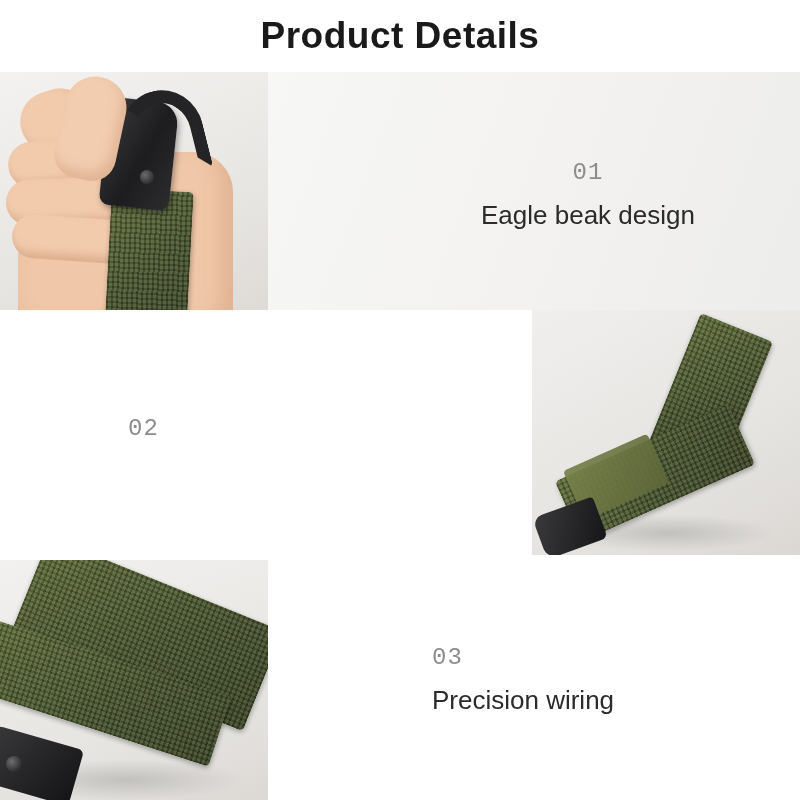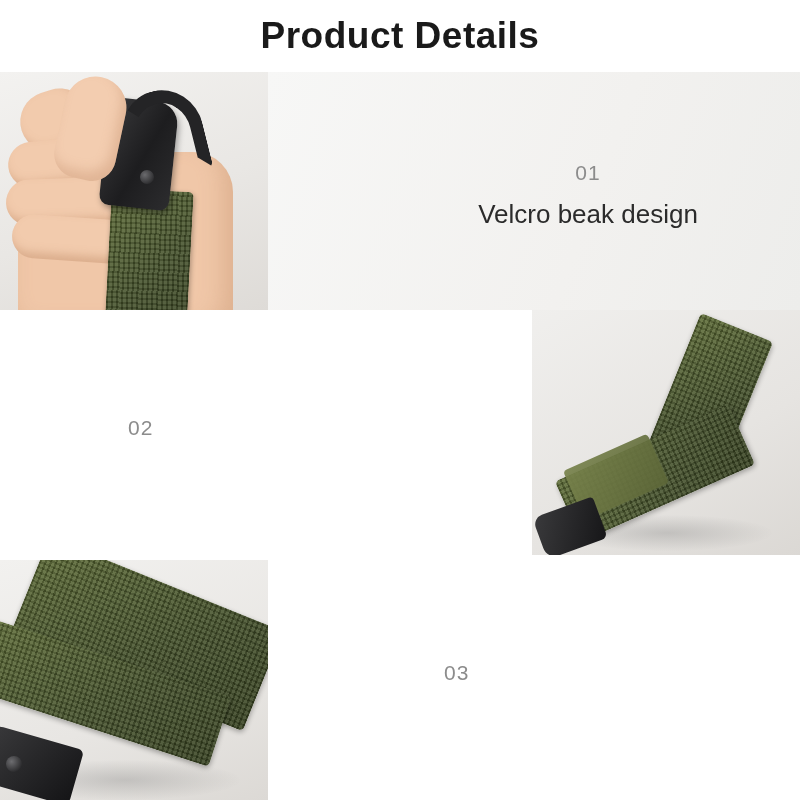--- a/index.html
+++ b/index.html
@@ -46,25 +46,25 @@
     overflow: hidden;
   }
   .caption-block {
     position: absolute;
     display: flex;
     flex-direction: column;
     align-items: flex-start;
     justify-content: center;
   }
   .caption-num {
-    font-size: 21px;
+    font-size: 24px;
     color: #8c8c8c;
     letter-spacing: 1px;
     margin-bottom: 14px;
-    font-family: Liberation Sans, sans-serif;
+    font-family: Liberation Mono, monospace;
   }
   .caption-text {
     font-size: 26px;
     color: #2b2b2b;
     font-family: "Liberation Sans", sans-serif;
     white-space: nowrap;
   }
 
   
   #row1-photo {
@@ -111,21 +111,21 @@
 
   
   #row3-photo {
     left: 0;
     top: 560px;
     width: 268px;
     height: 240px;
     background: linear-gradient(160deg, #f2f1ef 0%, #e8e6e3 60%, #dcd9d5 100%);
   }
   #row3-caption {
-    left: 444px;
+    left: 432px;
     top: 615px;
     width: 330px;
     height: 130px;
   }
 
   
 
   
   .hand {
     position: absolute;
@@ -278,21 +278,21 @@
     <div class="finger f4"></div>
     <div class="webbing" id="w1"></div>
     <div class="hook-body"></div>
     <div class="hook-beak"></div>
     <div class="hook-screw"></div>
     <div class="thumb"></div>
   </div>
 
   <div class="caption-block" id="row1-caption">
     <div class="caption-num">01</div>
-    <div class="caption-text">Velcro beak design</div>
+    <div class="caption-text">Eagle beak design</div>
   </div>
 
   <div class="caption-block" id="row2-caption">
     <div class="caption-num">02</div>
   </div>
 
   <div class="photo" id="row2-photo">
     <div class="shadow-soft" style="left:30px; top:205px; width:210px; height:36px;"></div>
     <div class="webbing r2-upper"></div>
     <div class="webbing r2-lower"></div>
@@ -303,15 +303,16 @@
   <div class="photo" id="row3-photo">
     <div class="shadow-soft" style="left:10px; top:200px; width:230px; height:40px;"></div>
     <div class="webbing r3-strap"></div>
     <div class="webbing r3-strap2"></div>
     <div class="r3-clip"></div>
     <div class="r3-screw"></div>
   </div>
 
   <div class="caption-block" id="row3-caption">
     <div class="caption-num">03</div>
+    <div class="caption-text">Precision wiring</div>
   </div>
 
 </div>
 
 </body></html>

